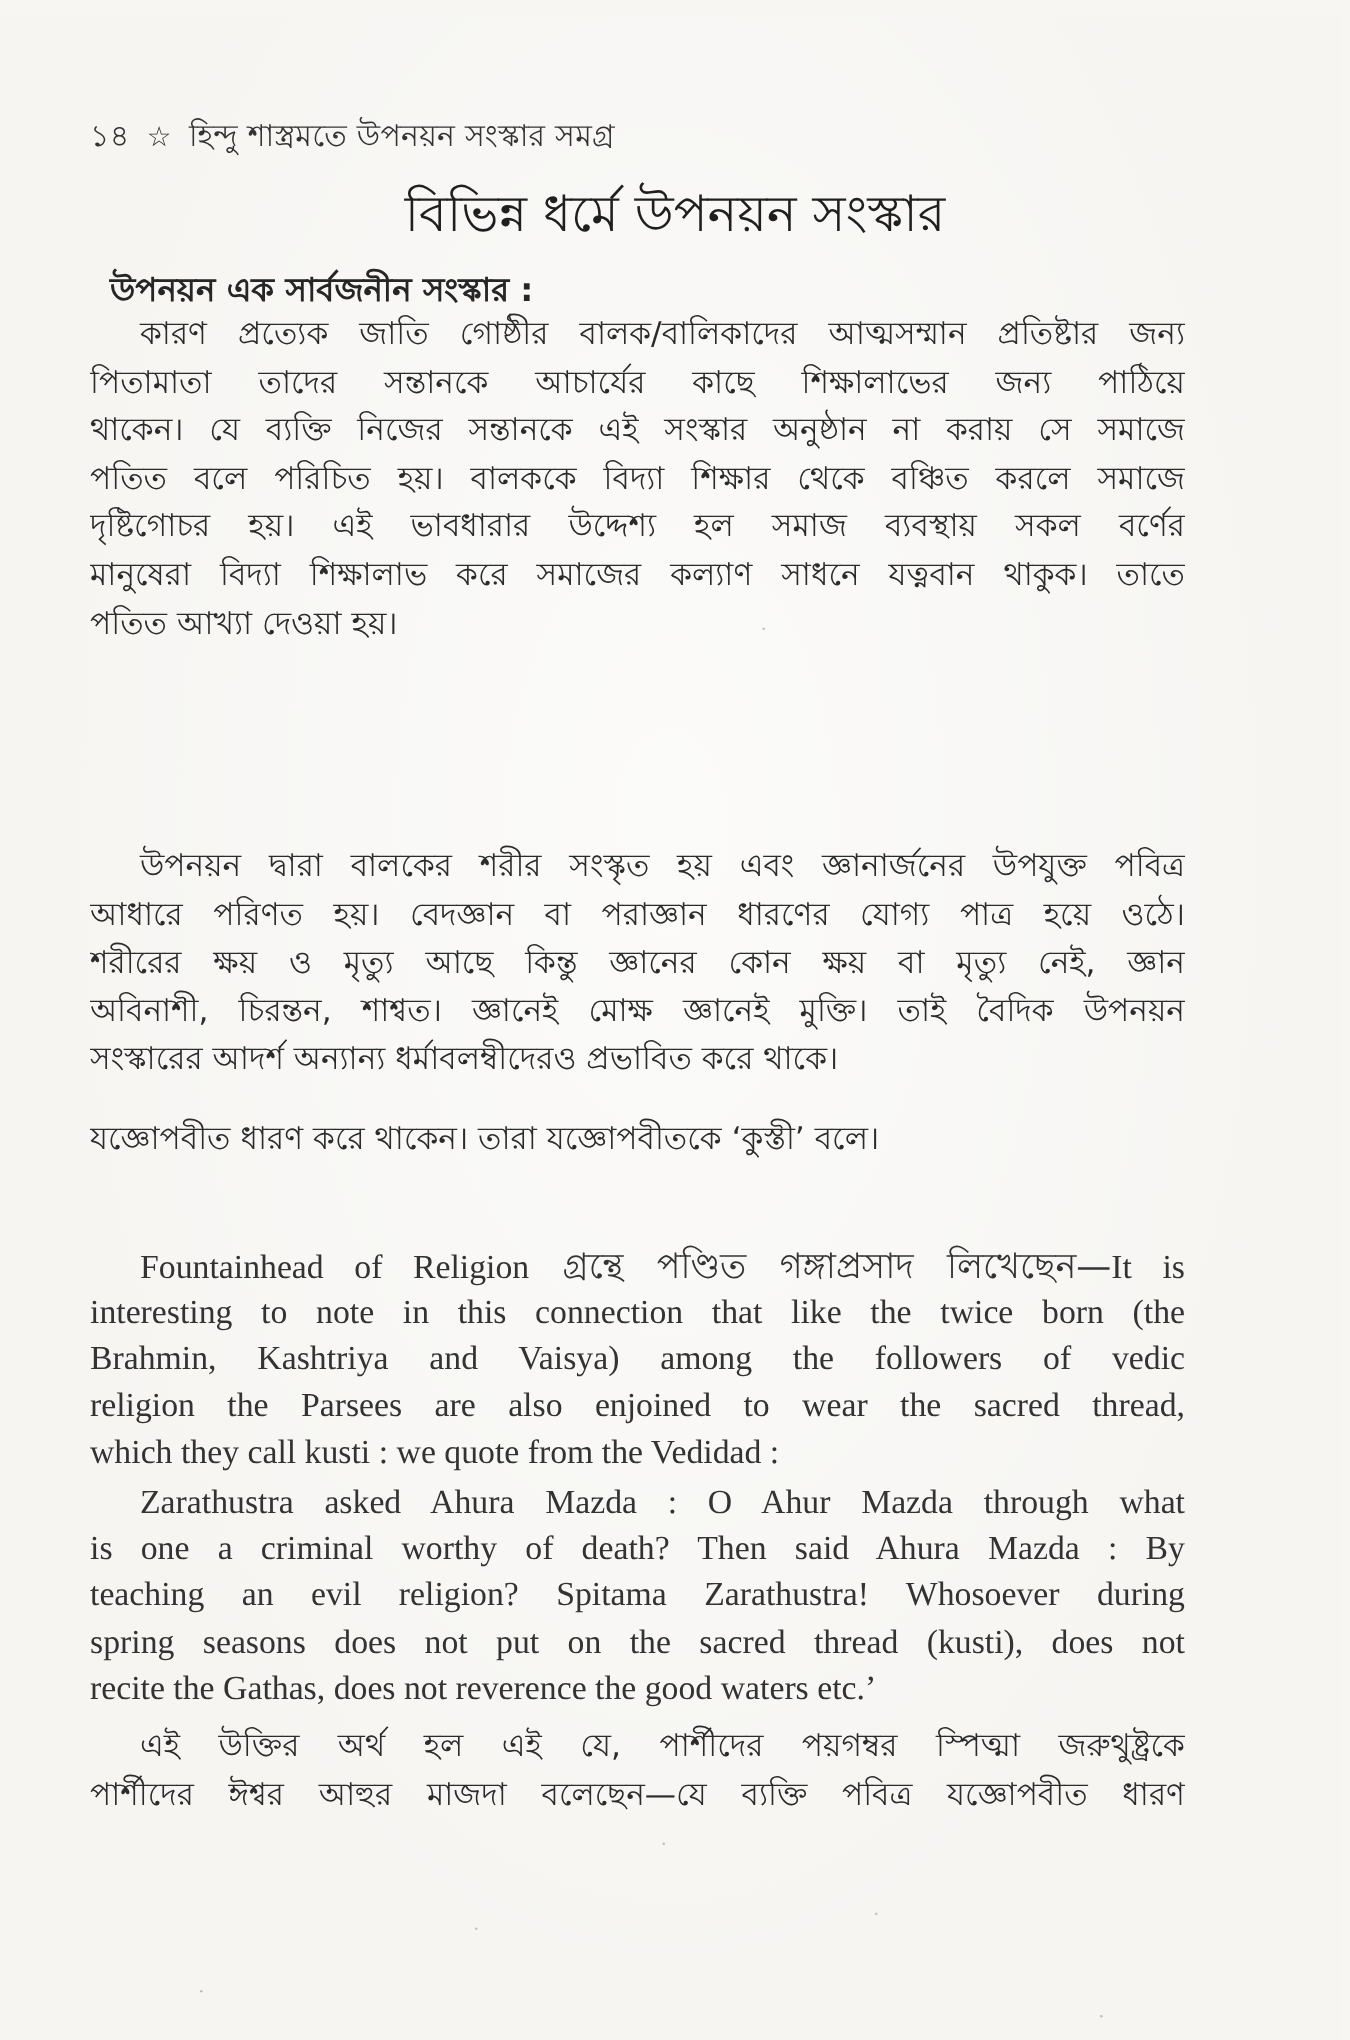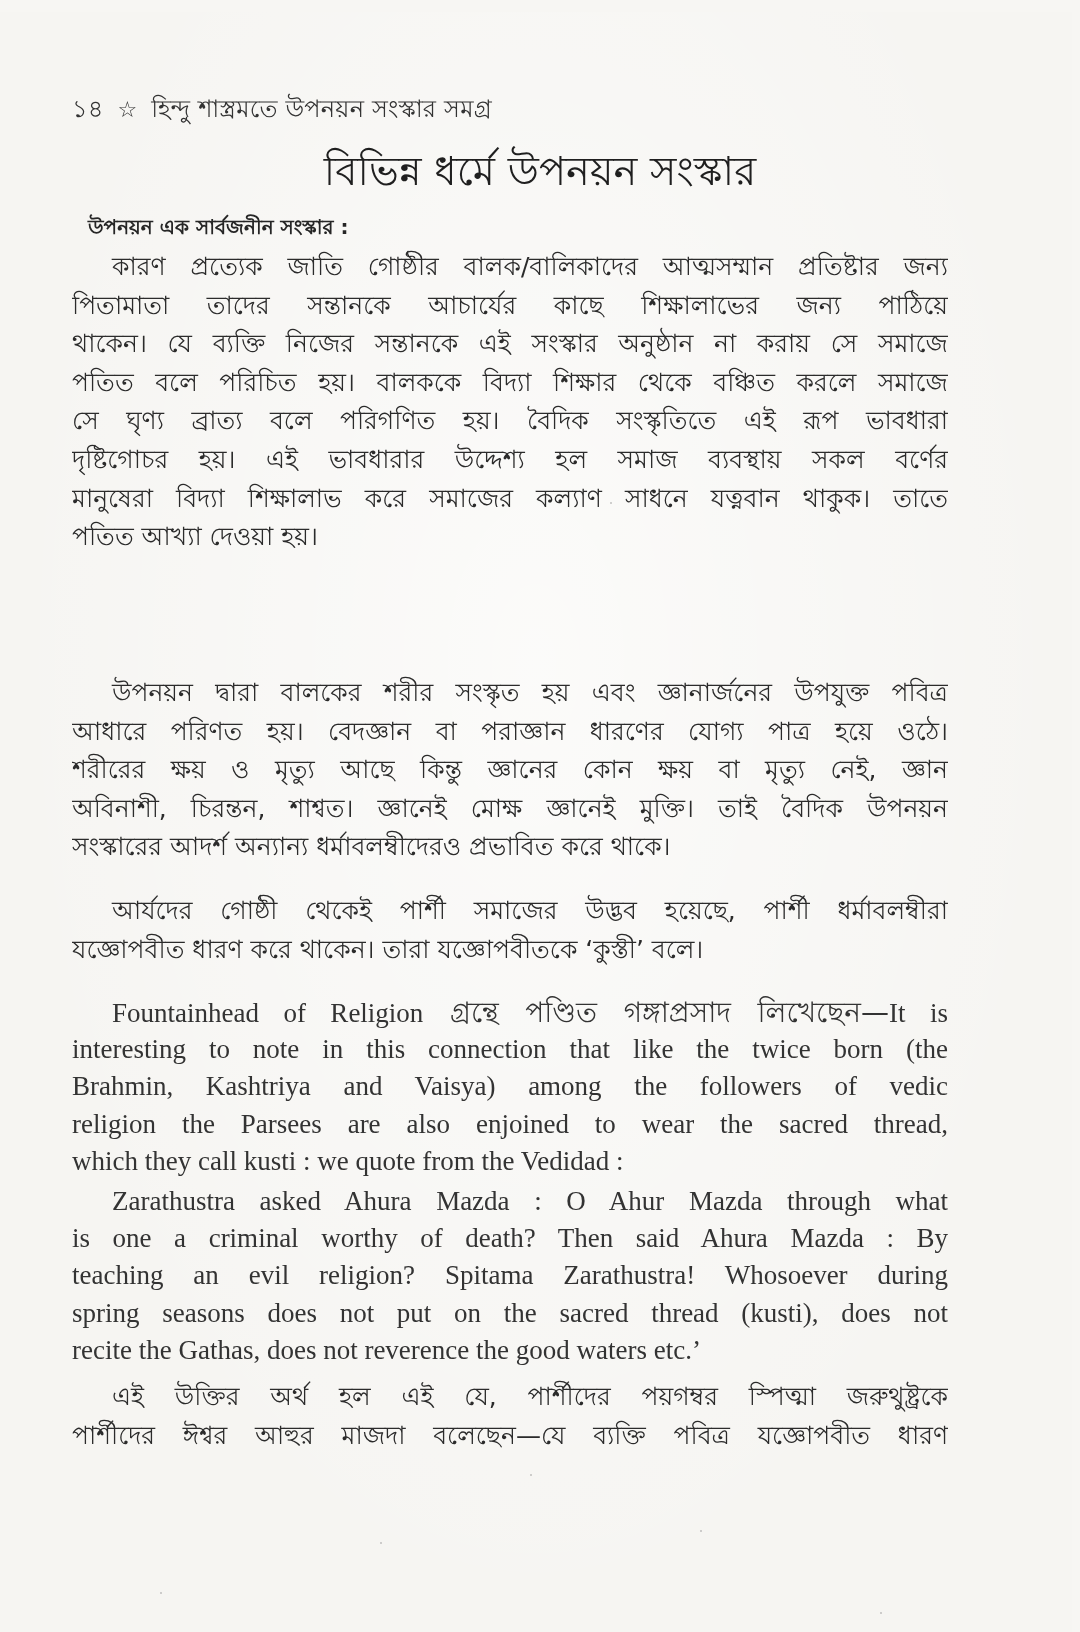--- a/index.html
+++ b/index.html
@@ -48,21 +48,21 @@
       font-size: 40px;
       font-weight: normal;
       color: #1f1f1f;
       white-space: nowrap;
     }
     .section-heading {
       position: absolute;
       left: 88px;
       top: 200px;
       font-family: "DejaVu Sans", sans-serif;
-      font-size: 20px;
+      font-size: 26px;
       font-weight: bold;
       color: #262626;
       white-space: nowrap;
     }
     .body-text {
       position: absolute;
       left: 72px;
       width: 876px;
       font-family: "DejaVu Sans", sans-serif;
       font-size: 25px;
@@ -116,36 +116,34 @@
 
   <div class="chapter-title">বিভিন্ন ধর্মে উপনয়ন সংস্কার</div>
 
   <div class="section-heading">উপনয়ন এক সার্বজনীন সংস্কার :</div>
 
   <div class="body-text" style="top:236px;">
     <div class="line indent">কারণ প্রত্যেক জাতি গোষ্ঠীর বালক/বালিকাদের আত্মসম্মান প্রতিষ্টার জন্য</div>
     <div class="line">পিতামাতা তাদের সন্তানকে আচার্যের কাছে শিক্ষালাভের জন্য পাঠিয়ে</div>
     <div class="line">থাকেন। যে ব্যক্তি নিজের সন্তানকে এই সংস্কার অনুষ্ঠান না করায় সে সমাজে</div>
     <div class="line">পতিত বলে পরিচিত হয়। বালককে বিদ্যা শিক্ষার থেকে বঞ্চিত করলে সমাজে</div>
-    <div class="line">সে ঘৃণ্য ব্রাত্য বলে পরিগণিত হয়। বৈদিক সংস্কৃতিতে এই রূপ ভাবধারা</div>
     <div class="line">দৃষ্টিগোচর হয়। এই ভাবধারার উদ্দেশ্য হল সমাজ ব্যবস্থায় সকল বর্ণের</div>
     <div class="line">মানুষেরা বিদ্যা শিক্ষালাভ করে সমাজের কল্যাণ সাধনে যত্নবান থাকুক। তাতে</div>
     <div class="line last">পতিত আখ্যা দেওয়া হয়।</div>
   </div>
 
   <div class="body-text" style="top:662px;">
     <div class="line indent">উপনয়ন দ্বারা বালকের শরীর সংস্কৃত হয় এবং জ্ঞানার্জনের উপযুক্ত পবিত্র</div>
     <div class="line">আধারে পরিণত হয়। বেদজ্ঞান বা পরাজ্ঞান ধারণের যোগ্য পাত্র হয়ে ওঠে।</div>
     <div class="line">শরীরের ক্ষয় ও মৃত্যু আছে কিন্তু জ্ঞানের কোন ক্ষয় বা মৃত্যু নেই, জ্ঞান</div>
     <div class="line">অবিনাশী, চিরন্তন, শাশ্বত। জ্ঞানেই মোক্ষ জ্ঞানেই মুক্তি। তাই বৈদিক উপনয়ন</div>
     <div class="line last">সংস্কারের আদর্শ অন্যান্য ধর্মাবলম্বীদেরও প্রভাবিত করে থাকে।</div>
   </div>
 
   <div class="body-text" style="top:880px;">
-    <div class="line indent">আর্যদের গোষ্ঠী থেকেই পার্শী সমাজের উদ্ভব হয়েছে, পার্শী ধর্মাবলম্বীরা</div>
     <div class="line last">যজ্ঞোপবীত ধারণ করে থাকেন। তারা যজ্ঞোপবীতকে ‘কুস্তী’ বলে।</div>
   </div>
 
   <div class="body-text en" style="top:982px;">
     <div class="line indent"><span>Fountainhead of Religion</span><span class="bn-inline"> গ্রন্থে পণ্ডিত গঙ্গাপ্রসাদ লিখেছেন—</span><span>It is</span></div>
     <div class="line">interesting to note in this connection that like the twice born (the</div>
     <div class="line">Brahmin, Kashtriya and Vaisya) among the followers of vedic</div>
     <div class="line">religion the Parsees are also enjoined to wear the sacred thread,</div>
     <div class="line last">which they call kusti : we quote from the Vedidad :</div>
   </div>

